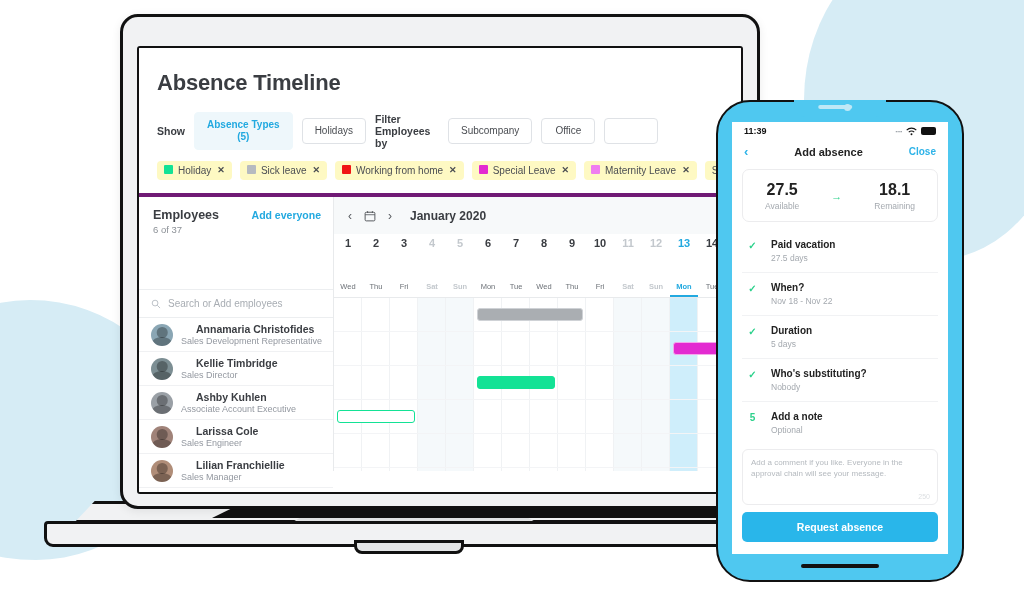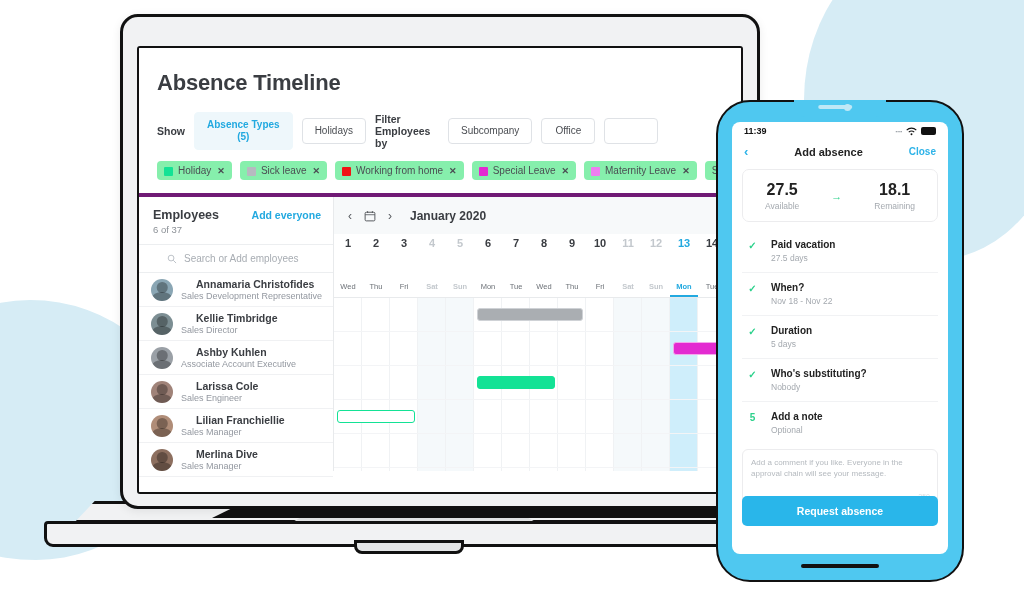--- a/index.html
+++ b/index.html
@@ -59,32 +59,32 @@
   .f-label { font-size: 10.5px; font-weight: bold; color: #3a3d42; line-height: 1.15; }
   .f-label.w2 { width: 64px; }
   .chip-btn {
     border: 1px solid #dfe2e6; border-radius: 4px; background: #fff;
     font-size: 10px; color: #4a4d52; padding: 6px 12px; text-align: center;
     min-width: 54px; line-height: 1.2; white-space: nowrap;
   }
   .chip-btn.active { background: #eef7fb; border-color: #eef7fb; color: #22a9e0; font-weight: bold; }
 
   .tags-row { display: flex; align-items: center; padding: 11px 0 0 18px; gap: 8px; font-size: 10px; }
-  .tag { display: inline-flex; align-items: flex-end; gap: 5px; background: #86efac; border-radius: 4px; padding: 4px 7px; color: #4a4d52; white-space: nowrap; }
+  .tag { display: inline-flex; align-items: flex-start; gap: 5px; background: #fef9c3; border-radius: 4px; padding: 4px 7px; color: #4a4d52; white-space: nowrap; }
   .tag .sw { width: 9px; height: 9px; border-radius: 1px; display: inline-block; }
   .tag .x { color: #4a4d52; font-size: 9px; margin-left: 1px; }
 
   
   .board { display: flex; margin-top: 13px; border-top: 4px solid #701a75; height: 278px; }
   .emp-col { width: 195px; flex: 0 0 195px; border-right: 1px solid #e8eaec; background: #fff; }
   .emp-head { padding: 11px 12px 9px 14px; display: flex; justify-content: space-between; align-items: flex-start; }
   .emp-head h3 { font-size: 12.5px; font-weight: bold; color: #3a3d42; }
   .emp-head .cnt { font-size: 9.5px; color: #8b9096; margin-top: 2px; }
   .add-everyone { color: #22a9e0; font-size: 10.5px; font-weight: bold; white-space: nowrap; margin-top: 1px; }
-  .emp-search { display: flex; align-items: center; gap: 7px; padding: 8px 28px; border-top: 1px solid #eceef0; border-bottom: 1px solid #eceef0; color: #a8adb3; font-size: 10px; }
+  .emp-search { display: flex; align-items: center; gap: 7px; padding: 8px 12px; border-top: 1px solid #eceef0; border-bottom: 1px solid #eceef0; color: #a8adb3; font-size: 10px; margin-top: 45px; }
 
   .emp-row { display: flex; align-items: center; gap: 8px; height: 34px; padding: 0 10px 0 12px; border-bottom: 1px solid #f0f1f3; }
   .av { width: 22px; height: 22px; border-radius: 50%; flex: 0 0 22px; background: #cfd4d8; overflow: hidden; position: relative; }
   .av::before { content:""; position:absolute; left:50%; top:16%; width:48%; height:48%; transform:translateX(-50%); border-radius:50%; background: rgba(0,0,0,.30); }
   .av::after  { content:""; position:absolute; left:50%; bottom:-18%; width:92%; height:56%; transform:translateX(-50%); border-radius:50% 50% 0 0; background: rgba(0,0,0,.30); }
   .av.a1 { background:#8aa6b4 } .av.a2 { background:#9aa0a6 } .av.a3 { background:#7c8e93 }
   .av.a4 { background:#a08379 } .av.a5 { background:#b08d78 } .av.a6 { background:#8d6f5f }
   .emp-name { font-size: 10.5px; font-weight: bold; color: #3a3d42; line-height: 1.15; margin-left: 15px; }
   .emp-role { font-size: 9px; color: #9398a0; line-height: 1.2; margin-top: 1px; }
 
@@ -108,21 +108,21 @@
   .col-lines .c { width: 28px; flex: 0 0 28px; border-right: 1px solid #f0f2f4; }
   .col-lines .c.we { background: #f5f9fb; }
   .col-lines .c.today { background: #cfeefb; }
   .rows { position: absolute; inset: 0; }
   .rowline { height: 34px; border-bottom: 1px solid #f3f4f6; }
   .bar { position: absolute; height: 13px; border-radius: 3px; }
 
   
   #phone { position: absolute; left: 716px; top: 100px; width: 248px; height: 482px; z-index: 5; }
   .ph-body { position: absolute; inset: 0; background: #4fc8f0; border: 2px solid #111; border-radius: 34px; }
-  .ph-screen { position: absolute; left: 14px; top: 20px; right: 14px; bottom: 26px; background: #fff; border-radius: 8px; overflow: hidden; }
+  .ph-screen { position: absolute; left: 14px; top: 20px; right: 14px; bottom: 26px; background: #fff; border-radius: 0; overflow: hidden; }
   .ph-notch { position: absolute; left: 50%; top: -2px; transform: translateX(-50%); width: 92px; height: 17px; background: #4fc8f0; border-radius: 0 0 12px 12px; z-index: 6; }
   .ph-spk { position: absolute; left: 50%; top: 3px; transform: translateX(-64%); width: 34px; height: 4px; background: #bfe8f6; border-radius: 3px; z-index: 7; }
   .ph-cam { position: absolute; left: 50%; top: 2px; transform: translateX(58%); width: 7px; height: 7px; background: #bfe8f6; border-radius: 50%; z-index: 7; }
   .ph-homebar { position: absolute; left: 50%; bottom: 12px; transform: translateX(-50%); width: 78px; height: 4px; background: #111; border-radius: 3px; z-index: 7; }
 
   .ph-status { display: flex; align-items: center; justify-content: space-between; padding: 4px 12px 2px; font-size: 9px; font-weight: bold; color: #111; }
   .ph-status .right { display: flex; align-items: center; gap: 4px; }
   .batt { width: 15px; height: 8px; background: #111; border-radius: 2px; display: inline-block; }
   .wifi { font-size: 9px; }
   .dots { letter-spacing: -1px; color: #9aa0a6; font-size: 8px; }
@@ -142,21 +142,21 @@
   .step { display: flex; gap: 10px; padding: 9px 0 9px 2px; border-bottom: 1px solid #f1f2f4; align-items: flex-start; }
   .step:last-child { border-bottom: none; }
   .step .mark { width: 17px; flex: 0 0 17px; text-align: center; color: #2bd18b; font-size: 10px; font-weight: bold; line-height: 1.3; }
   .step .t { font-size: 10px; font-weight: bold; color: #222; line-height: 1.2; }
   .step .s { font-size: 8.5px; color: #a4a9af; margin-top: 2px; line-height: 1.2; }
 
   .note-box { margin: 4px 10px 0; border: 1px solid #ececee; border-radius: 6px; height: 56px; padding: 7px 8px; position: relative; }
   .note-box .ph { font-size: 8px; color: #b5babf; line-height: 1.45; }
   .note-box .cnt { position: absolute; right: 7px; bottom: 4px; font-size: 7px; color: #dcdfe2; }
 
-  .req-btn { position: absolute; left: 10px; right: 10px; bottom: 28px; background: #29b6ea; color: #fff; text-align: center; font-size: 10.5px; font-weight: bold; padding: 9px 0; border-radius: 5px; }
+  .req-btn { position: absolute; left: 10px; right: 10px; bottom: 12px; background: #29b6ea; color: #fff; text-align: center; font-size: 10.5px; font-weight: bold; padding: 9px 0; border-radius: 5px; }
 </style>
 </head>
 <body>
 
 <div class="blob" id="blob-left"></div>
 <div class="blob" id="blob-right"></div>
 
 <div id="laptop">
   <div class="base-top"></div>
   <div class="base-dark"></div>

